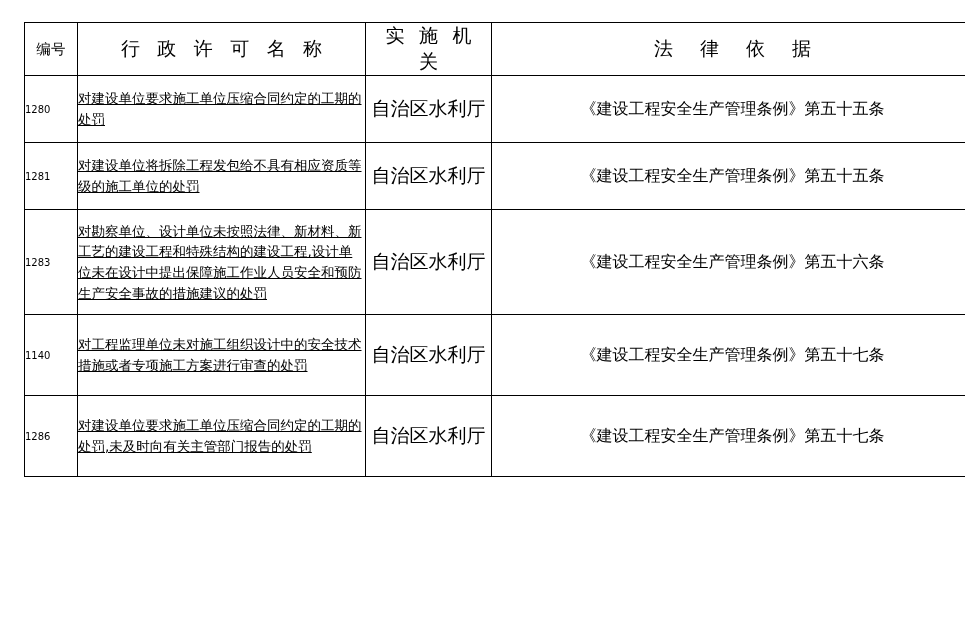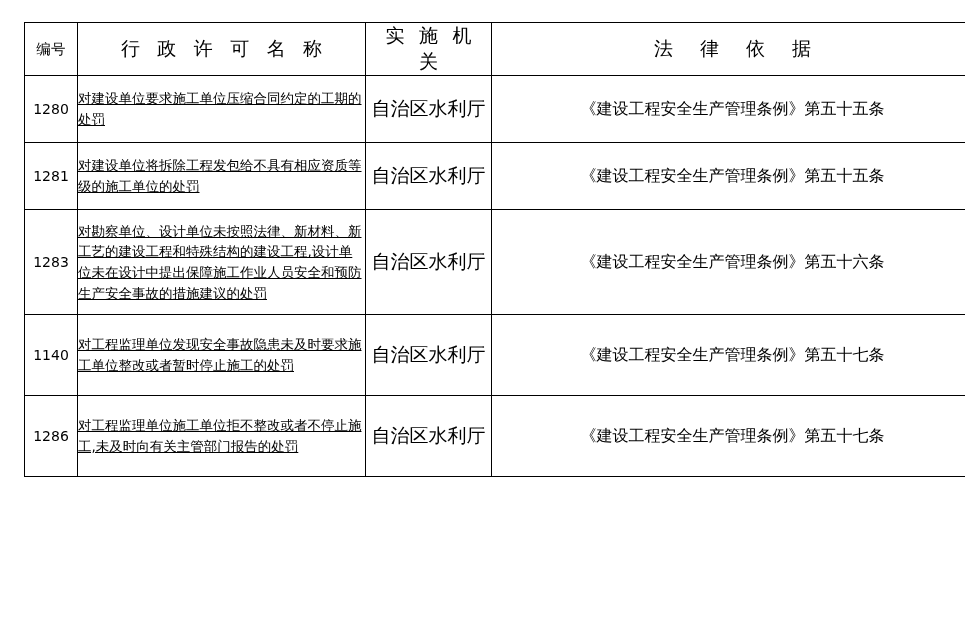--- a/index.html
+++ b/index.html
@@ -60,22 +60,21 @@
   }
   thead th.h-name {
     letter-spacing: 0.30em;
     padding-left: 0.30em;
   }
 
   tbody td {
     font-size: 14px;
   }
   td.num {
-    text-align: center;
-    font-size: 14px;
+    font-size: 10px;
     font-family: "DejaVu Sans", "Liberation Sans", sans-serif;
   }
   td.name {
     text-align: left;
     padding: 7px 9px 7px 10px;
     line-height: 1.52;
     font-size: 13.5px;
     text-decoration: underline;
   }
   td.org {
@@ -127,25 +126,25 @@
         <td class="basis">《建设工程安全生产管理条例》第五十五条</td>
       </tr>
       <tr class="r4">
         <td class="num">1283</td>
         <td class="name">对勘察单位、设计单位未按照法律、新材料、新工艺的建设工程和特殊结构的建设工程,设计单位未在设计中提出保障施工作业人员安全和预防生产安全事故的措施建议的处罚</td>
         <td class="org">自治区水利厅</td>
         <td class="basis">《建设工程安全生产管理条例》第五十六条</td>
       </tr>
       <tr class="r5">
         <td class="num">1140</td>
-        <td class="name">对工程监理单位发现安全事故隐患未及时要求施工单位整改或者暂时停止施工的处罚</td>
+        <td class="name">对工程监理单位未对施工组织设计中的安全技术措施或者专项施工方案进行审查的处罚</td>
         <td class="org">自治区水利厅</td>
         <td class="basis">《建设工程安全生产管理条例》第五十七条</td>
       </tr>
       <tr class="r7">
         <td class="num">1286</td>
-        <td class="name">对工程监理单位施工单位拒不整改或者不停止施工,未及时向有关主管部门报告的处罚</td>
+        <td class="name">对建设单位要求施工单位压缩合同约定的工期的处罚,未及时向有关主管部门报告的处罚</td>
         <td class="org">自治区水利厅</td>
         <td class="basis">《建设工程安全生产管理条例》第五十七条</td>
       </tr>
     </tbody>
   </table>
 </div>
 
 </body></html>

